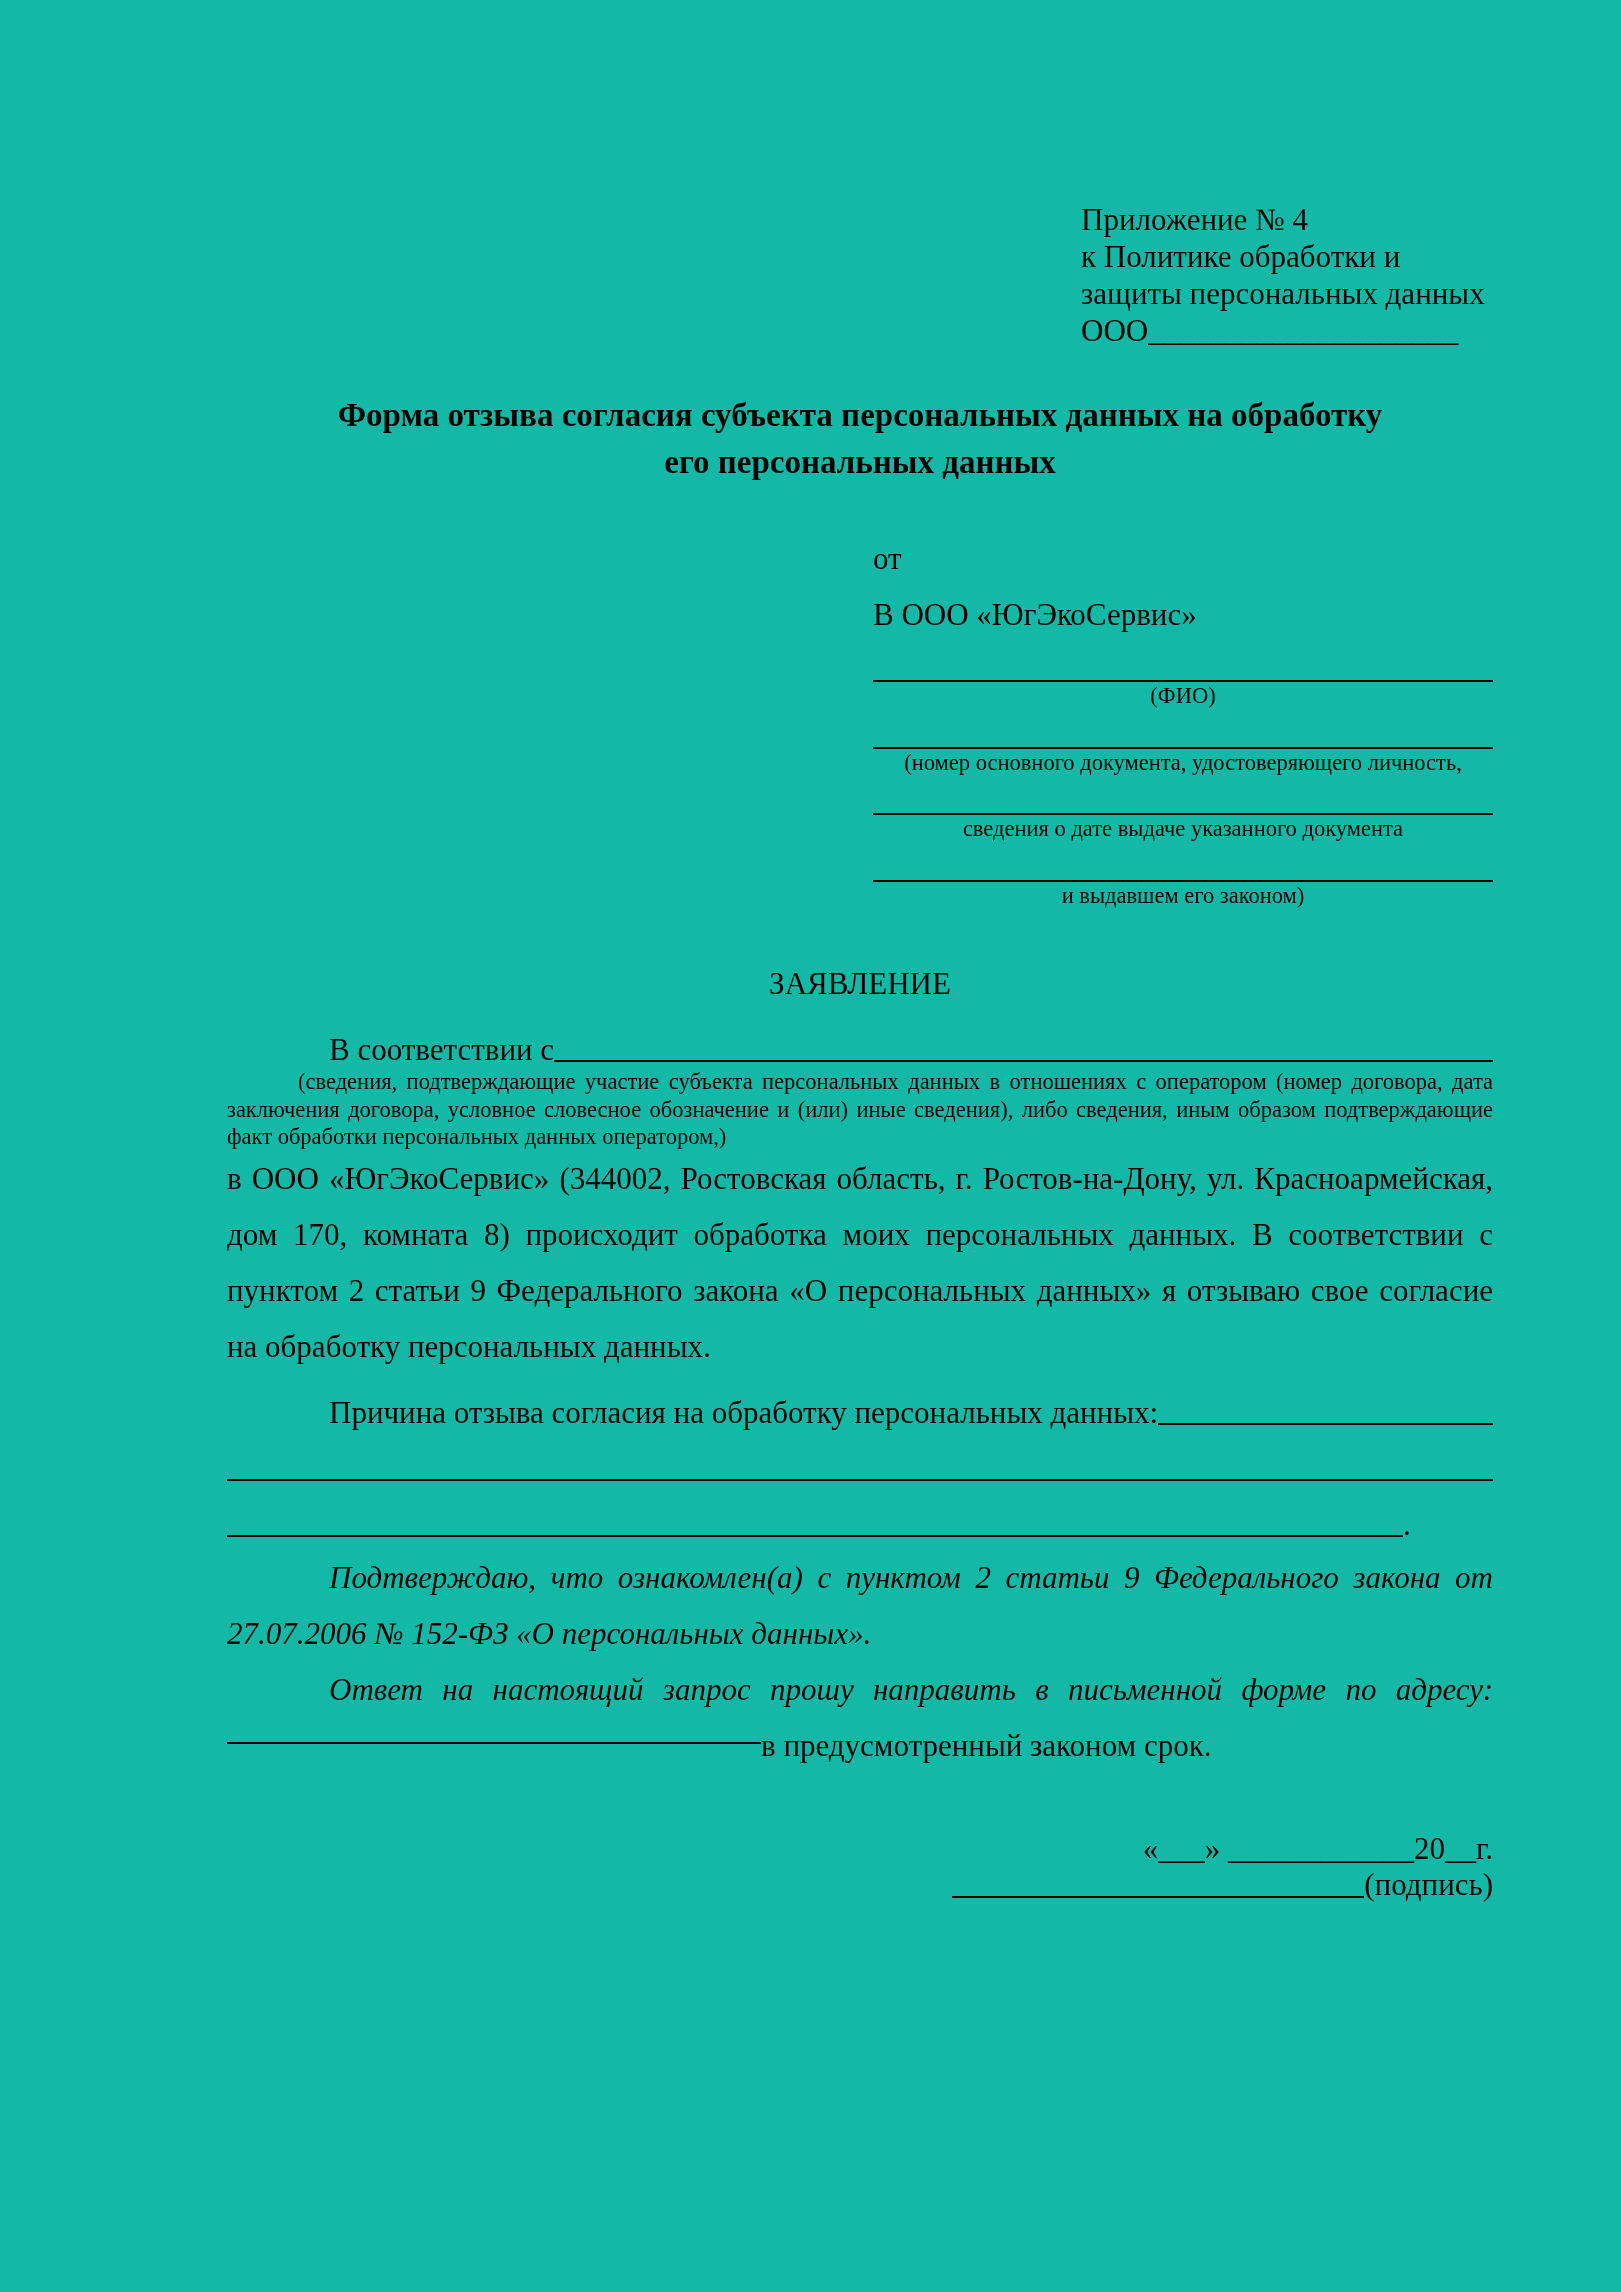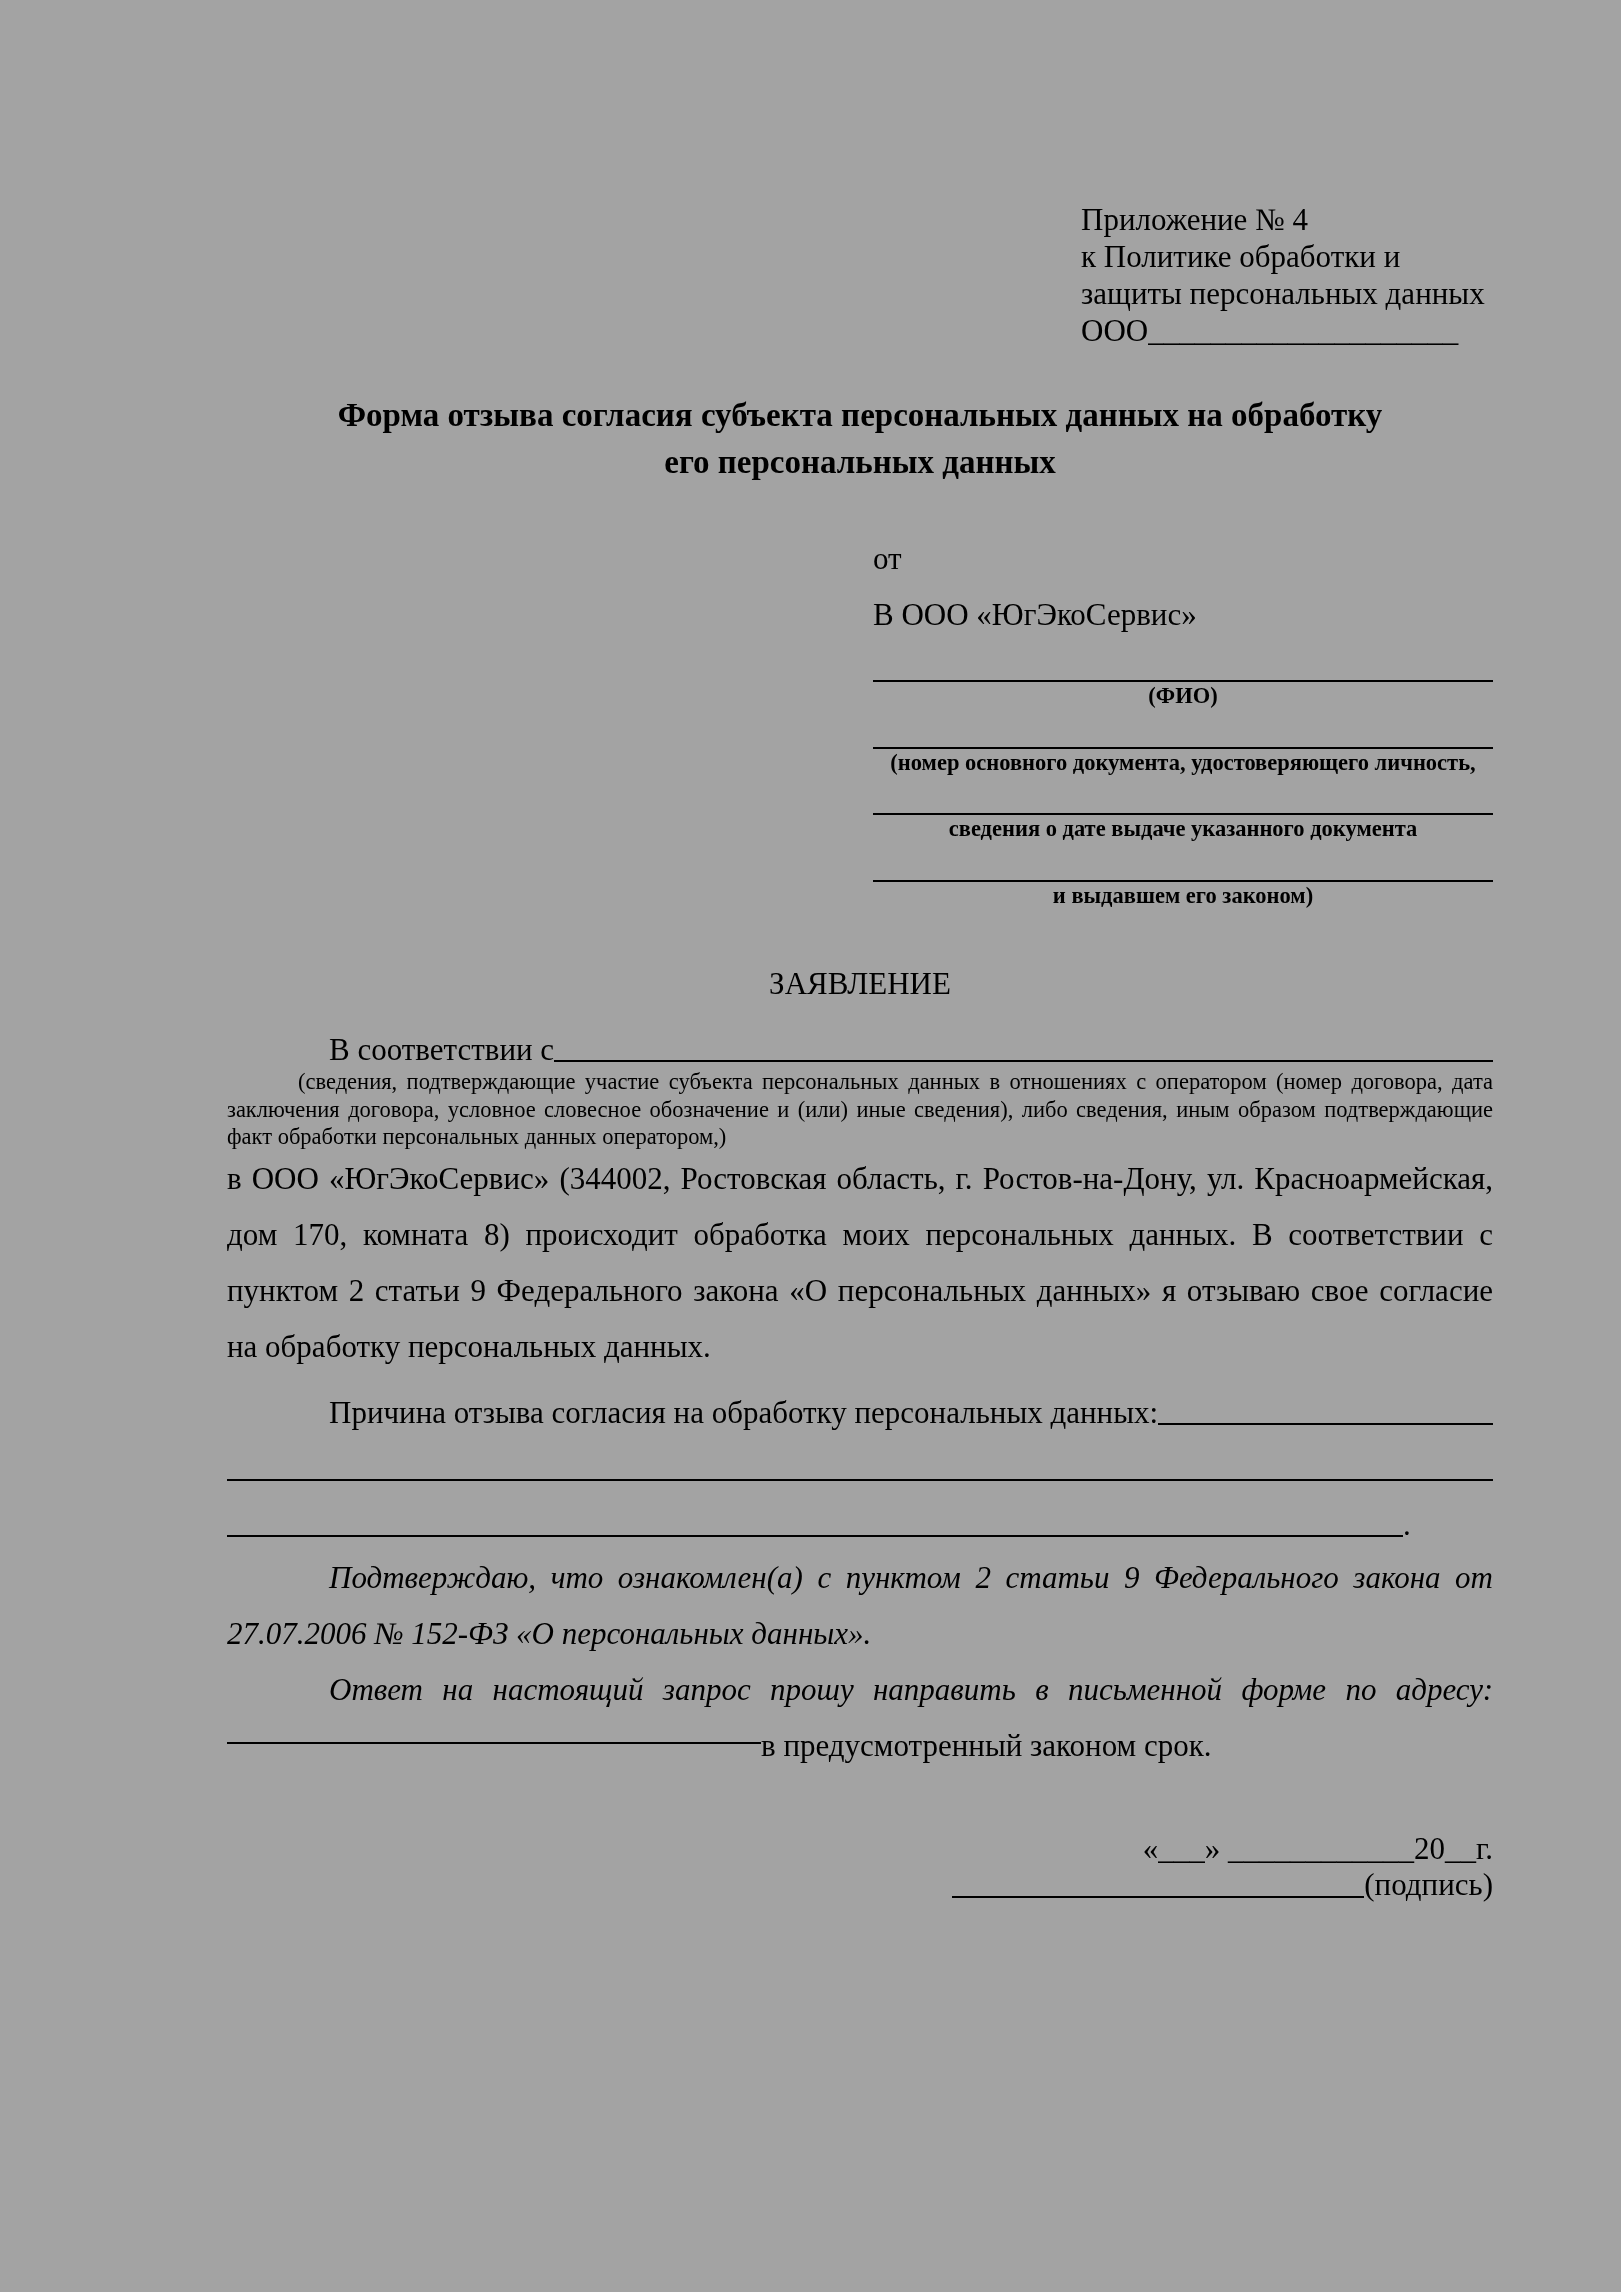--- a/index.html
+++ b/index.html
@@ -1,34 +1,34 @@
 <!DOCTYPE html>
 <html><head>
 <meta charset="utf-8">
 <style>
   html,body{margin:0;padding:0;background:#ffffff;}
   .page{
     position:relative;
     width:1621px;height:2293px;
-    background:#a3a3a3;color:#000;
+    background:#14b8a6;color:#000;
     font-family:"Liberation Serif","DejaVu Serif",serif;
     font-size:31px;
     box-sizing:border-box;
     padding:201px 128px 0 227px;
     overflow:hidden;
   }
   
   .annex{margin-left:854px;line-height:37px;font-size:31px;}
   .annex .company{white-space:nowrap;}
   
   .title{margin-top:43px;text-align:center;font-weight:bold;font-size:33px;line-height:47px;}
   
   .addressee{margin-left:646px;margin-top:45px;}
   .a-row{line-height:56px;}
-  .line-group{margin-top:9.8px;font-weight:bold;}
+  .line-group{margin-top:9.8px;}
   .sig-line{height:27.4px;border-bottom:2.9px solid #000;}
   .line-cap{font-size:22.5px;line-height:27.4px;text-align:center;}
   
   .heading{margin-top:47px;text-align:center;line-height:56px;}
   .lead-row{display:flex;align-items:flex-end;height:56px;padding-left:102px;}
   .lead-row .lead{white-space:nowrap;}
   .fill{flex:1 1 auto;border-bottom:2.9px solid #000;margin-bottom:5.9px;}
   .note{font-size:22.5px;line-height:27.4px;text-align:justify;text-indent:71px;}
   .body-par{margin:0;line-height:56px;text-align:justify;}
   .indent{text-indent:102px;font-style:italic;}

